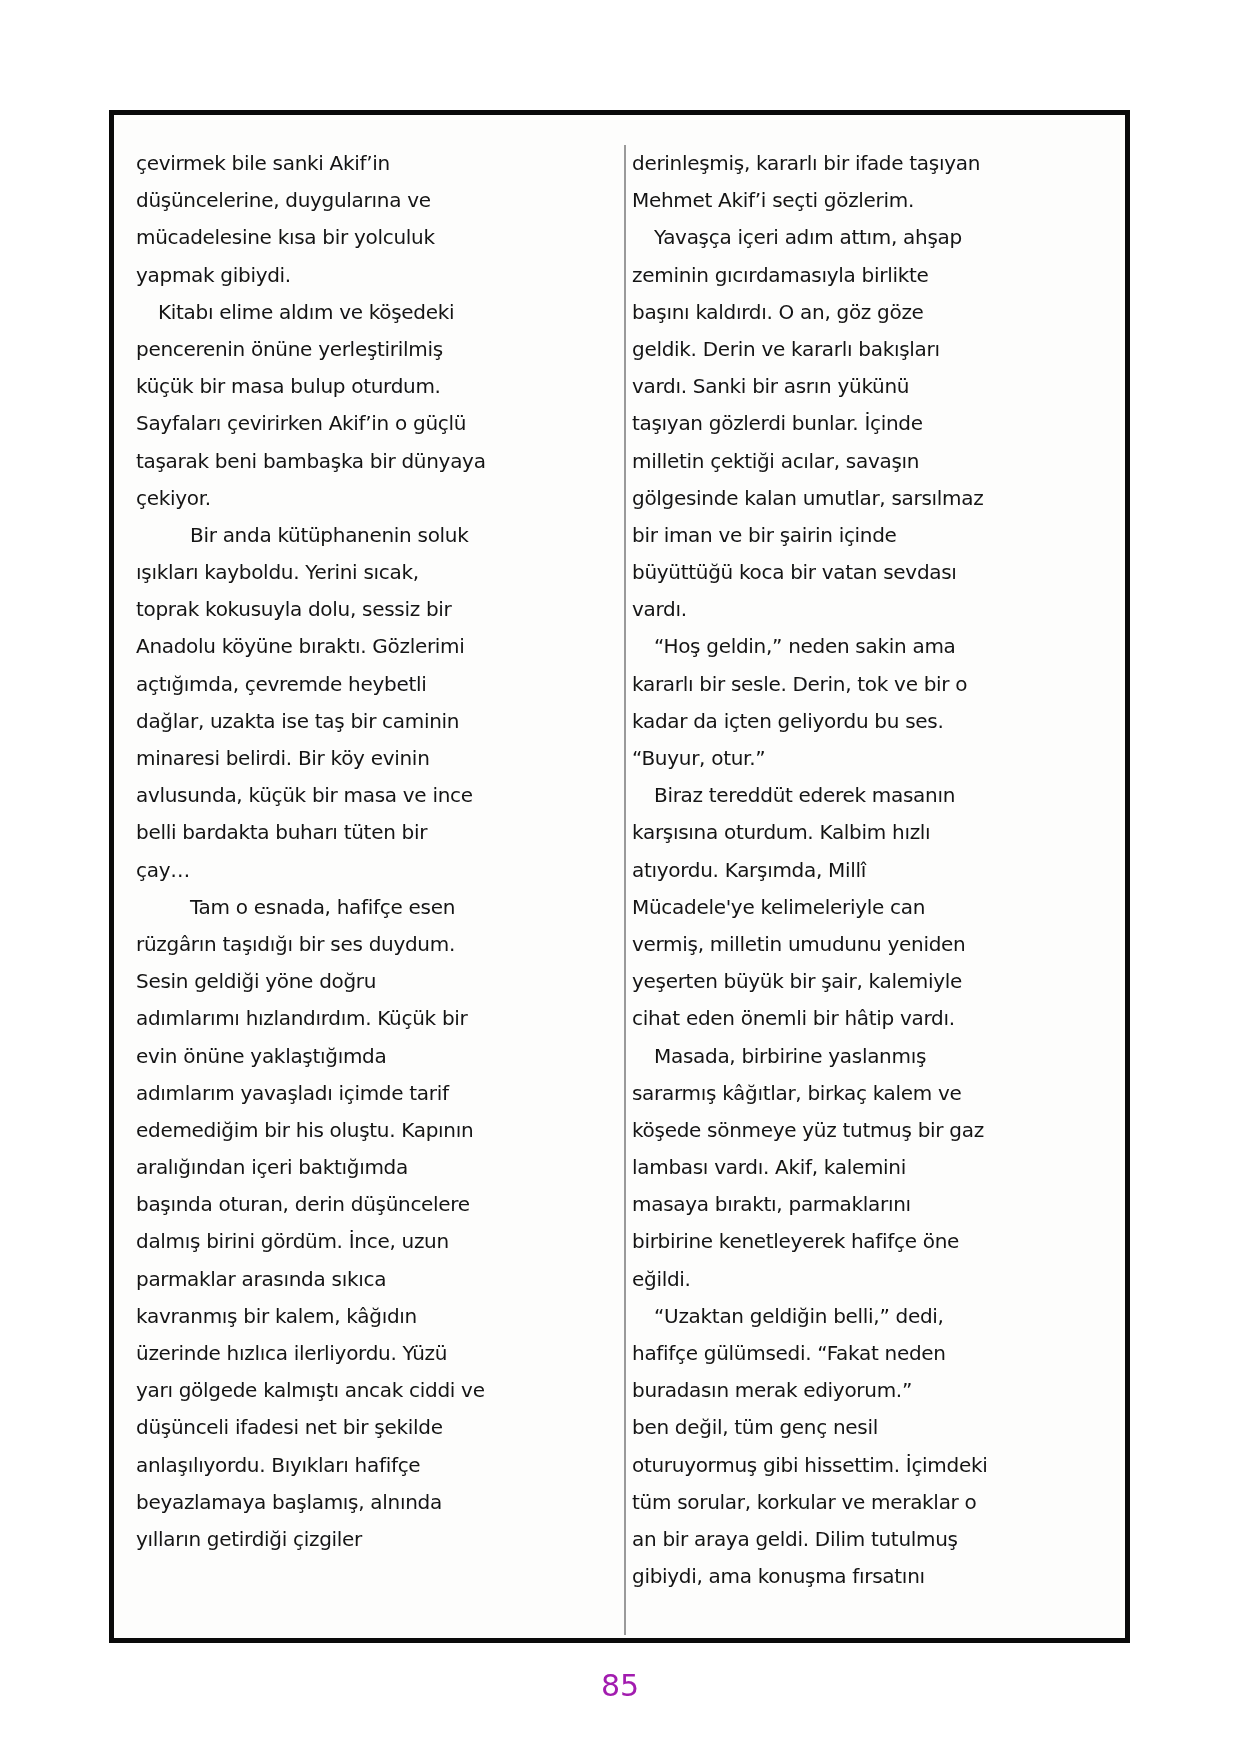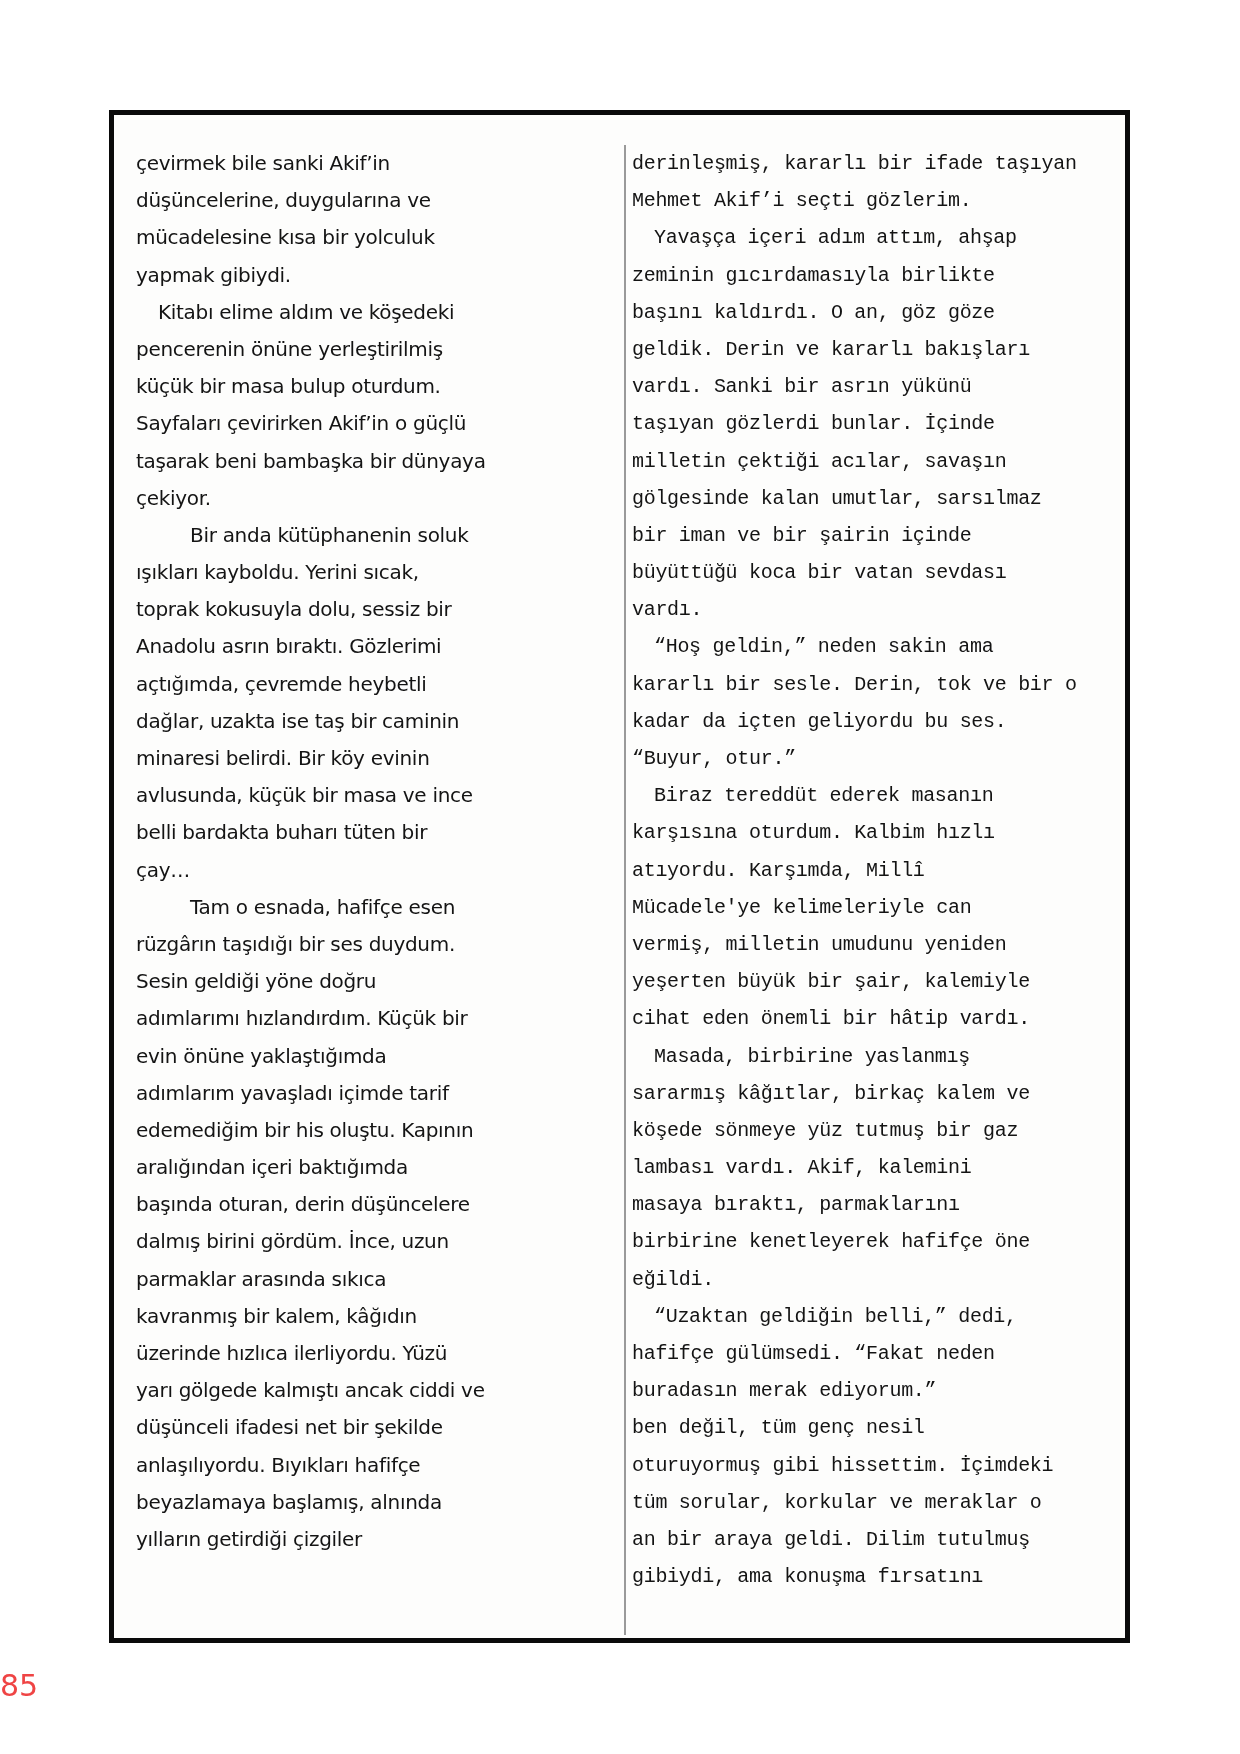--- a/index.html
+++ b/index.html
@@ -33,64 +33,64 @@
       word-spacing: 0px;
       white-space: nowrap;
     }
     .col-left {
       left: 22px;
       width: 500px;
     }
     .col-right {
       left: 518px;
       width: 480px;
-      font-family: Liberation Mono, monospace;
     }
     .divider {
       position: absolute;
       left: 510px;
       top: 30px;
       width: 2px;
       height: 1490px;
       background: #9a9a9a;
     }
     .line {
       display: block;
       height: 37.2px;
     }
     .line.indent-s { padding-left: 22px; }
     .line.indent-l { padding-left: 54px; }
     .page-number {
       position: absolute;
       left: 0;
       width: 1240px;
       top: 1668px;
+      text-align: center;
       font-size: 30px;
-      color: #ef4444;
+      color: #a21caf;
     }
   </style>
 </head>
 <body>
 
 <div class="frame">
   <div class="col col-left" id="col-left">
       <span class="line">çevirmek bile sanki Akif’in</span>
       <span class="line">düşüncelerine, duygularına ve</span>
       <span class="line">mücadelesine kısa bir yolculuk</span>
       <span class="line">yapmak gibiydi.</span>
       <span class="line indent-s">Kitabı elime aldım ve köşedeki</span>
       <span class="line">pencerenin önüne yerleştirilmiş</span>
       <span class="line">küçük bir masa bulup oturdum.</span>
       <span class="line">Sayfaları çevirirken Akif’in o güçlü</span>
       <span class="line">taşarak beni bambaşka bir dünyaya</span>
       <span class="line">çekiyor.</span>
       <span class="line indent-l">Bir anda kütüphanenin soluk</span>
       <span class="line">ışıkları kayboldu. Yerini sıcak,</span>
       <span class="line">toprak kokusuyla dolu, sessiz bir</span>
-      <span class="line">Anadolu asrın bıraktı. Gözlerimi</span>
+      <span class="line">Anadolu köyüne bıraktı. Gözlerimi</span>
       <span class="line">açtığımda, çevremde heybetli</span>
       <span class="line">dağlar, uzakta ise taş bir caminin</span>
       <span class="line">minaresi belirdi. Bir köy evinin</span>
       <span class="line">avlusunda, küçük bir masa ve ince</span>
       <span class="line">belli bardakta buharı tüten bir</span>
       <span class="line">çay…</span>
       <span class="line indent-l">Tam o esnada, hafifçe esen</span>
       <span class="line">rüzgârın taşıdığı bir ses duydum.</span>
       <span class="line">Sesin geldiği yöne doğru</span>
       <span class="line">adımlarımı hızlandırdım. Küçük bir</span>

